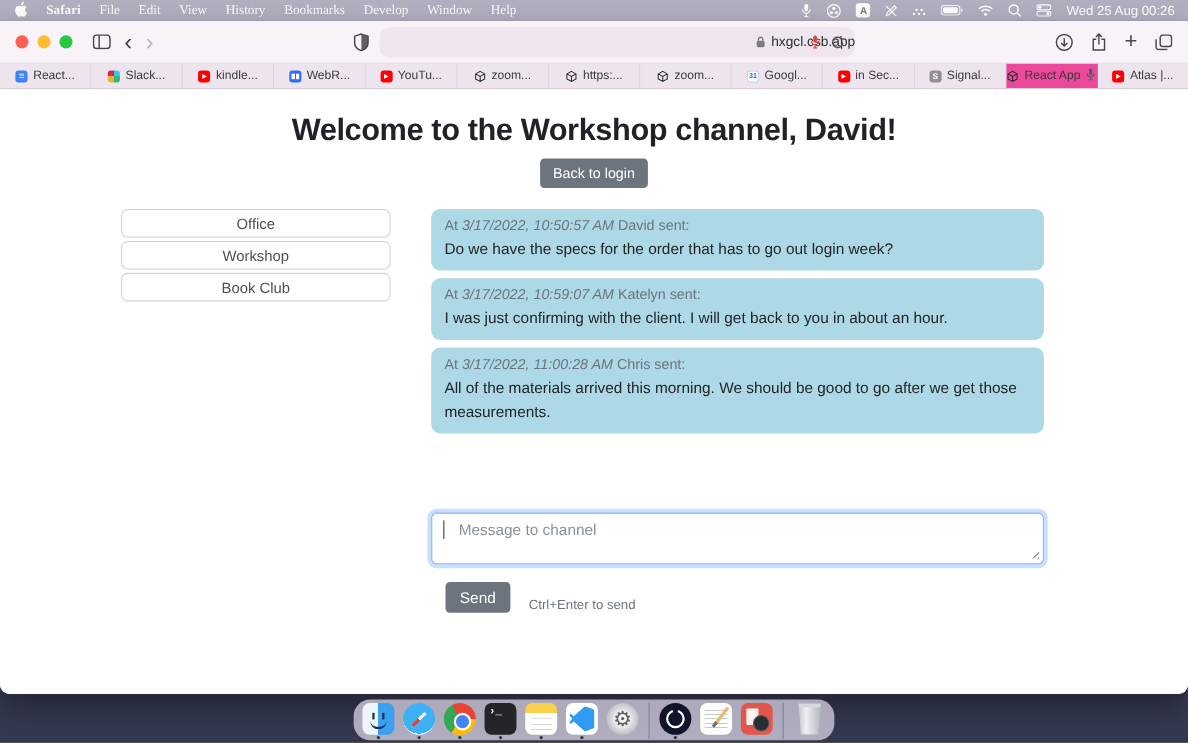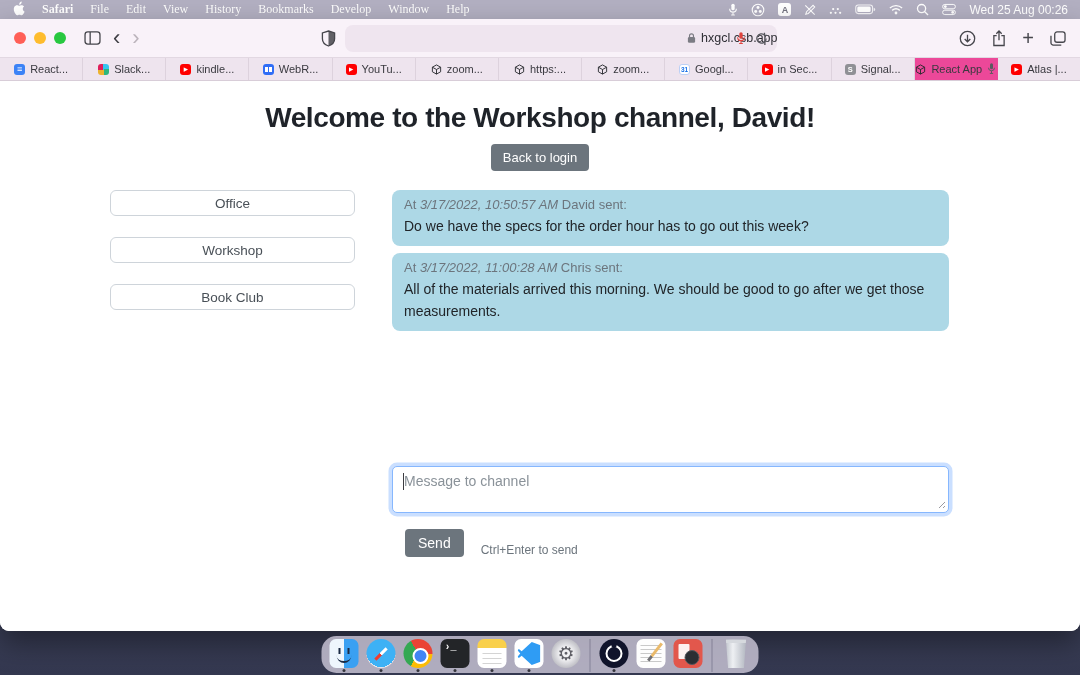--- a/index.html
+++ b/index.html
@@ -73,34 +73,34 @@
     margin-top:21px; text-align:center; font-size:28px; letter-spacing:-.4px;
     color:#1f2329; font-weight:bold;
   }
   .backbtn {
     display:block; margin:10px auto 0; background:#6c757d; color:#fff; border:none;
     border-radius:4px; font-size:13px; padding:6px 12px; font-family:inherit; cursor:pointer;
   }
   .columns { display:flex; margin-top:19px; padding-left:110px; align-items:flex-start; }
   .channels { width:245px; }
   .chan {
-    display:block; width:100%; height:26px; margin-bottom:21px; background:#fff;
+    display:block; width:100%; height:26px; margin-bottom:3px; background:#fff;
     border:1px solid #ced4da; border-radius:6px; color:#495057; font-size:13.5px;
     font-family:inherit; cursor:pointer;
   }
   .chatcol { margin-left:37px; width:557px; }
   .messages { height:276px; }
   .msg { background:#add8e6; border-radius:8px; padding:7px 12px 9px; margin-bottom:7px; }
   .msg-head { color:#6c757d; font-size:13px; margin-bottom:3px; }
   .msg-head i { font-style:italic; }
   .msg-body { color:#212529; font-size:14px; line-height:22px; }
   .ta-wrap { position:relative; }
   textarea.msgbox {
     width:100%; height:47px; resize:none; outline:none; font-family:inherit;
-    border:1px solid #86b7fe; border-radius:5px; padding:6px 11px; font-size:14px;
+    border:1px solid #86b7fe; border-radius:5px; padding:6px 24px; font-size:14px;
     color:#212529; box-shadow:0 0 0 3.5px rgba(13,110,253,.22); display:block;
   }
   textarea.msgbox::placeholder { color:#8a9299; }
   .caret { position:absolute; left:11px; top:7px; width:1px; height:17px; background:#3c3c41; }
   .resize-corner {
     position:absolute; right:4px; bottom:5px; width:9px; height:9px;
     background:repeating-linear-gradient(135deg,transparent 0 2px,#9a9aa0 2px 3px);
     clip-path:polygon(100% 0,100% 100%,0 100%);
   }
   .sendrow { margin-top:16px; display:flex; align-items:flex-end; gap:17px; padding-left:13px; }
@@ -402,21 +402,25 @@
       <div class="columns">
         <div class="channels" id="channels">
             <button class="chan">Office</button>
             <button class="chan">Workshop</button>
             <button class="chan">Book Club</button>
           </div>
         <div class="chatcol">
           <div class="messages" id="messages">
               <div class="msg">
                 <div class="msg-head">At <i>3/17/2022, 10:50:57 AM</i> David sent:</div>
-                <div class="msg-body">Do we have the specs for the order hour has to go out this week?</div>
+                <div class="msg-body">Do we have the specs for the order that has to go out login week?</div>
+              </div>
+              <div class="msg">
+                <div class="msg-head">At <i>3/17/2022, 10:59:07 AM</i> Katelyn sent:</div>
+                <div class="msg-body">I was just confirming with the client. I will get back to you in about an hour.</div>
               </div>
               <div class="msg">
                 <div class="msg-head">At <i>3/17/2022, 11:00:28 AM</i> Chris sent:</div>
                 <div class="msg-body">All of the materials arrived this morning. We should be good to go after we get those measurements.</div>
               </div>
             </div>
           <div class="ta-wrap">
             <textarea class="msgbox" placeholder="Message to channel" style=""></textarea>
             <span class="caret"></span>
             <span class="resize-corner"></span>

